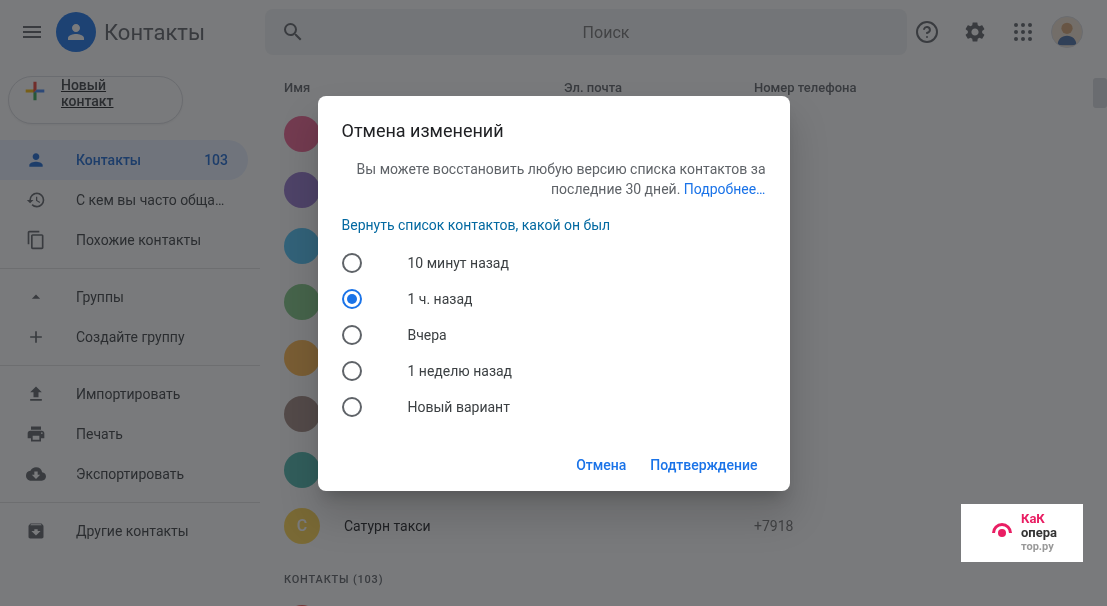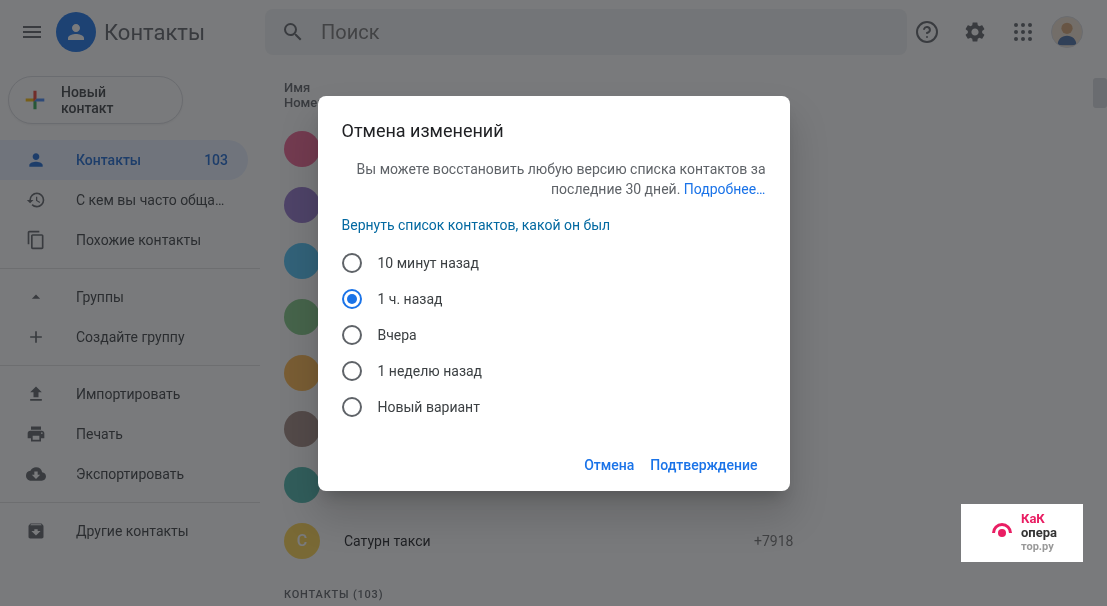--- a/index.html
+++ b/index.html
@@ -2,57 +2,57 @@
 <html><head>
   <meta charset="utf-8">
   <style>
     * { box-sizing: border-box; margin:0; padding:0; font-family: 'Google Sans', Roboto, Arial, sans-serif; }
     body { background:#fff; color:#202124; width:1107px; height:606px; overflow:hidden; position:relative; }
     .header { display:flex; align-items:center; height:64px; padding:0 8px 0 8px; }
     .hamburger { width:48px; height:48px; display:flex; align-items:center; justify-content:center; cursor:pointer; border-radius:50%; }
     .logo-circle { width:40px; height:40px; background:#1a73e8; border-radius:50%; display:flex; align-items:center; justify-content:center; margin-right:8px; }
     .app-title { font-size:22px; color:#5f6368; font-weight:400; margin-right:60px; }
     .search-box { flex:1; max-width:720px; height:46px; background:#f1f3f4; border-radius:8px; display:flex; align-items:center; padding:0 16px; }
-    .search-box input { border:none; background:transparent; outline:none; font-size:20px; flex:1; margin-left:16px; color:#5f6368; }
+    .search-box input { border:none; background:transparent; outline:none; font-size:16px; flex:1; margin-left:16px; color:#5f6368;text-align:center; }
     .header-right { display:flex; align-items:center; gap:8px; margin-left:auto; padding-right:16px; }
     .icon-btn { width:40px; height:40px; border-radius:50%; display:flex; align-items:center; justify-content:center; cursor:pointer; color:#5f6368; }
     .avatar { width:32px; height:32px; border-radius:50%; border:1px solid #dadce0; overflow:hidden; display:flex; align-items:center; justify-content:center; font-size:10px; background:#f0e2d0;}
     .main { display:flex; height:calc(100% - 64px); }
     .sidebar { width:260px; padding-top:8px; }
-    .new-contact { margin:4px 0 16px 8px; height:48px; width:175px; border:1px solid #dadce0; border-radius:24px; background:#fff; display:flex; align-items:center; padding:0 20px 0 12px; cursor:pointer; box-shadow:0 1px 2px rgba(60,64,67,.08);}
+    .new-contact { margin:4px 0 16px 8px; height:48px; width:175px; border:1px solid #dadce0; border-radius:24px; background:#fff; display:flex; padding:0 20px 0 12px; cursor:pointer; box-shadow:0 1px 2px rgba(60,64,67,.08);text-decoration:underline;}
     .new-contact svg { margin-right:12px; }
     .new-contact span { font-size:14px; color:#3c4043; font-weight:500;}
     .side-item { height:40px; display:flex; align-items:center; padding:0 20px 0 24px; font-size:14px; color:#3c4043; border-radius:0 20px 20px 0; margin-right:12px; cursor:pointer; }
     .side-item.active { background:#e8f0fe; color:#1967d2; font-weight:500; }
     .side-item .side-icon{ width:24px; margin-right:28px; display:flex; align-items:center; justify-content:center; color:#5f6368;}
     .side-item.active .side-icon{ color:#1967d2;}
     .side-label { flex:1; white-space:nowrap; overflow:hidden; text-overflow:ellipsis;}
     .count { color:#1967d2; font-weight:500;}
     .divider { border-top:1px solid #e0e0e0; margin:8px 0;}
     .content { flex:1; padding:0 16px 0 24px; overflow:hidden; position:relative;}
-    .col-headers { display:flex; padding: 16px 0 10px 0; font-size:13px; font-weight:500; color:#5f6368;flex-direction:column;}
+    .col-headers { display:flex; padding: 16px 0 10px 0; font-size:13px; font-weight:500; color:#5f6368;}
     .col-name{ width:280px;}
     .col-email{ width:190px;}
     .contact-row { height:56px; display:flex; align-items:center; border-top:1px solid transparent;}
     .contact-avatar { width:36px; height:36px; border-radius:50%; margin-right:24px; display:flex; align-items:center;justify-content:center;color:#fff;font-weight:500;}
     .contact-name{ font-size:14px; color:#202124; width:230px;}
     .contact-phone{ font-size:14px; color:#737373; width:200px;}
     .section-label{font-size:11px; font-weight:500; letter-spacing:.8px; color:#5f6368; padding:20px 0 8px 0;}
     .scrim{ position:absolute; inset:0; background:rgba(32,33,36,.6); display:flex; align-items:flex-start; justify-content:center; }
     .dialog{ background:#fff; border-radius:8px; width:472px; margin-top:96px; padding:24px 24px 10px 24px; box-shadow:0 11px 15px -7px rgba(0,0,0,.2), 0 24px 38px 3px rgba(0,0,0,.14);}
     .dialog-title{ font-size:18px; font-weight:400; color:#202124; margin-bottom:18px;}
     .dialog-body{ font-size:14px; color:#5f6368; line-height:20px;text-align:right;}
     .dialog-body a{color:#1a73e8; text-decoration:none; cursor:pointer;}
     .radio-label{ font-size:14px; color:#0369a1; margin:18px 0 12px 0;}
-    .radio-row{ display:flex; align-items:center; padding:8px 0; cursor:pointer;}
+    .radio-row{ display:flex; align-items:center; padding:8px 0; cursor:pointer;gap:30px;}
     .radio{ width:20px;height:20px; border:2px solid #5f6368; border-radius:50%; margin-right:16px; position:relative;}
     .radio.checked{ border-color:#1a73e8;}
     .radio.checked::after{content:'';position:absolute;width:10px;height:10px;background:#1a73e8;border-radius:50%;top:3px;left:3px;}
     .radio-text{ font-size:14px; color:#3c4043;}
-    .dialog-actions{ display:flex; justify-content:flex-end; margin-top:24px;}
+    .dialog-actions{ display:flex; justify-content:flex-end; gap:8px; margin-top:24px;}
     .dialog-btn{ padding:8px 8px; font-size:14px; font-weight:500; color:#1a73e8; border:none; background:transparent; cursor:pointer;}
     .watermark{ position:absolute; right:24px; bottom:44px; width:122px; height:58px; background:#fff; display:flex; align-items:center; justify-content:center; font-size:13px; font-weight:700; line-height:14px; text-align:left;}
     .blur { filter: blur(3px); opacity:.6;}
     .right-scroll{position:absolute;right:0;top:78px;width:14px;height:30px;background:#dadce0;border-radius:3px;}
   </style>
 </head>
 <body>
 
 <div class="header">
   <div class="hamburger">
@@ -193,20 +193,21 @@
             <path d="M20.54 5.23l-1.39-1.68C18.88 3.21 18.47 3 18 3H6c-.47 0-.88.21-1.16.55L3.46 5.23C3.17 5.57 3 6.02 3 6.5V19c0 1.1.9 2 2 2h14c1.1 0 2-.9 2-2V6.5c0-.48-.17-.93-.46-1.27zM12 17.5L6.5 12H10v-2h4v2h3.5L12 17.5zM5.12 5l.81-1h12l.94 1H5.12z"></path>
           </svg>
         </span>
       <span class="side-label">Другие контакты</span>
     </div>
   </div>
 
   <div class="content">
     <div class="col-headers">
       <div class="col-name">Имя</div>
+      <div class="col-email">Эл. почта</div>
       <div>Номер телефона</div>
     </div>
     <div id="contact-list">
 
     <div class="contact-row">
           <div class="contact-avatar" style="background:#f06292"></div>
           <div class="contact-name blur"></div>
           <div style="width:180px"></div>
           <div class="contact-phone blur"></div>
         </div>

